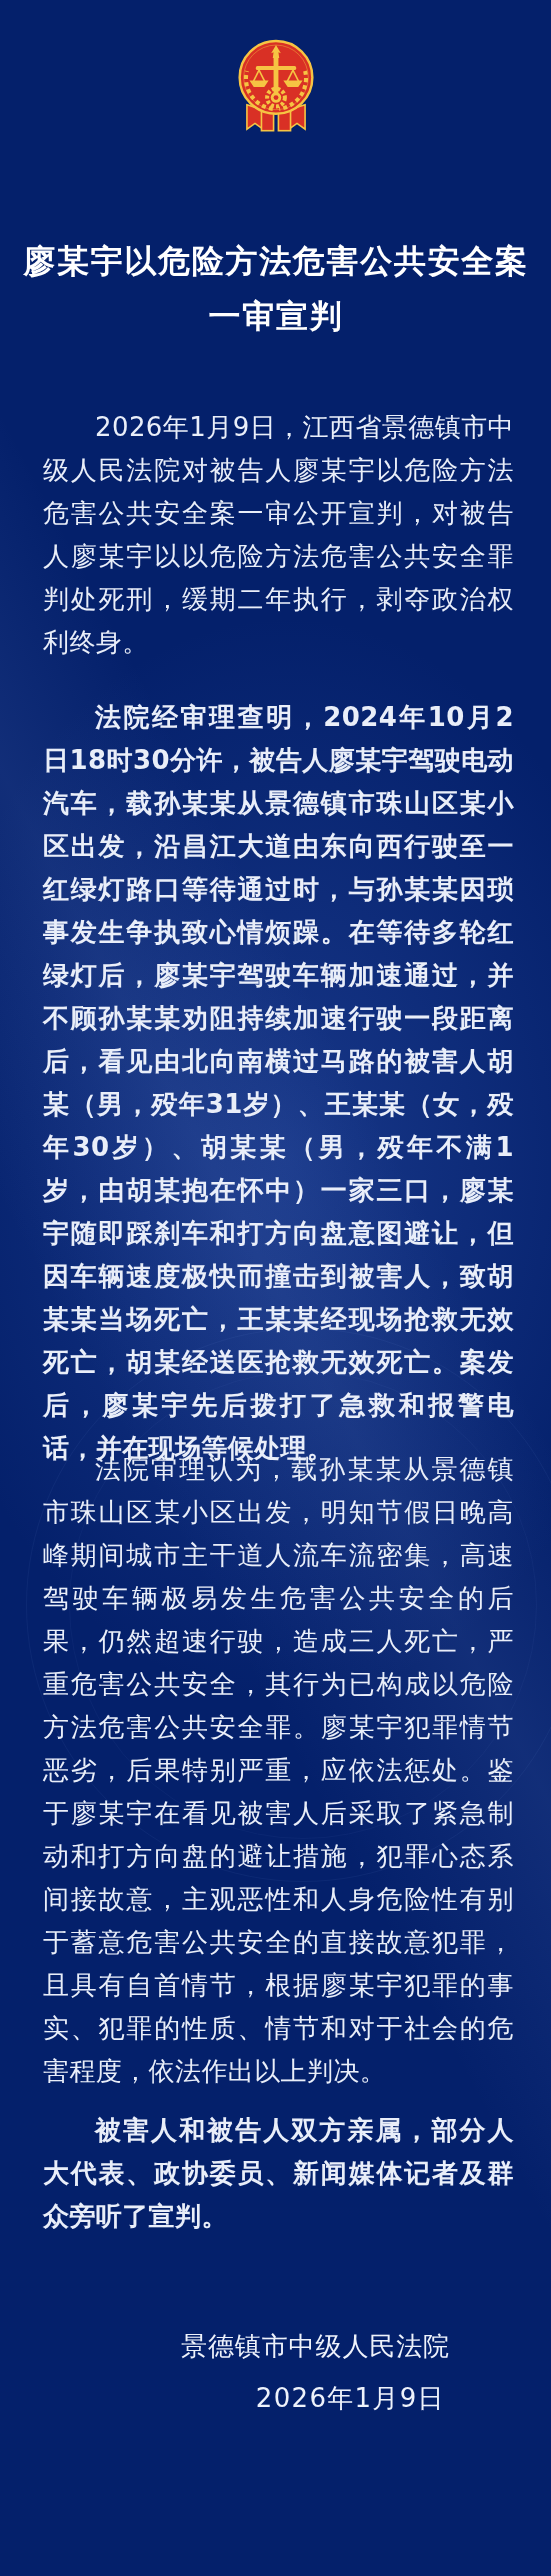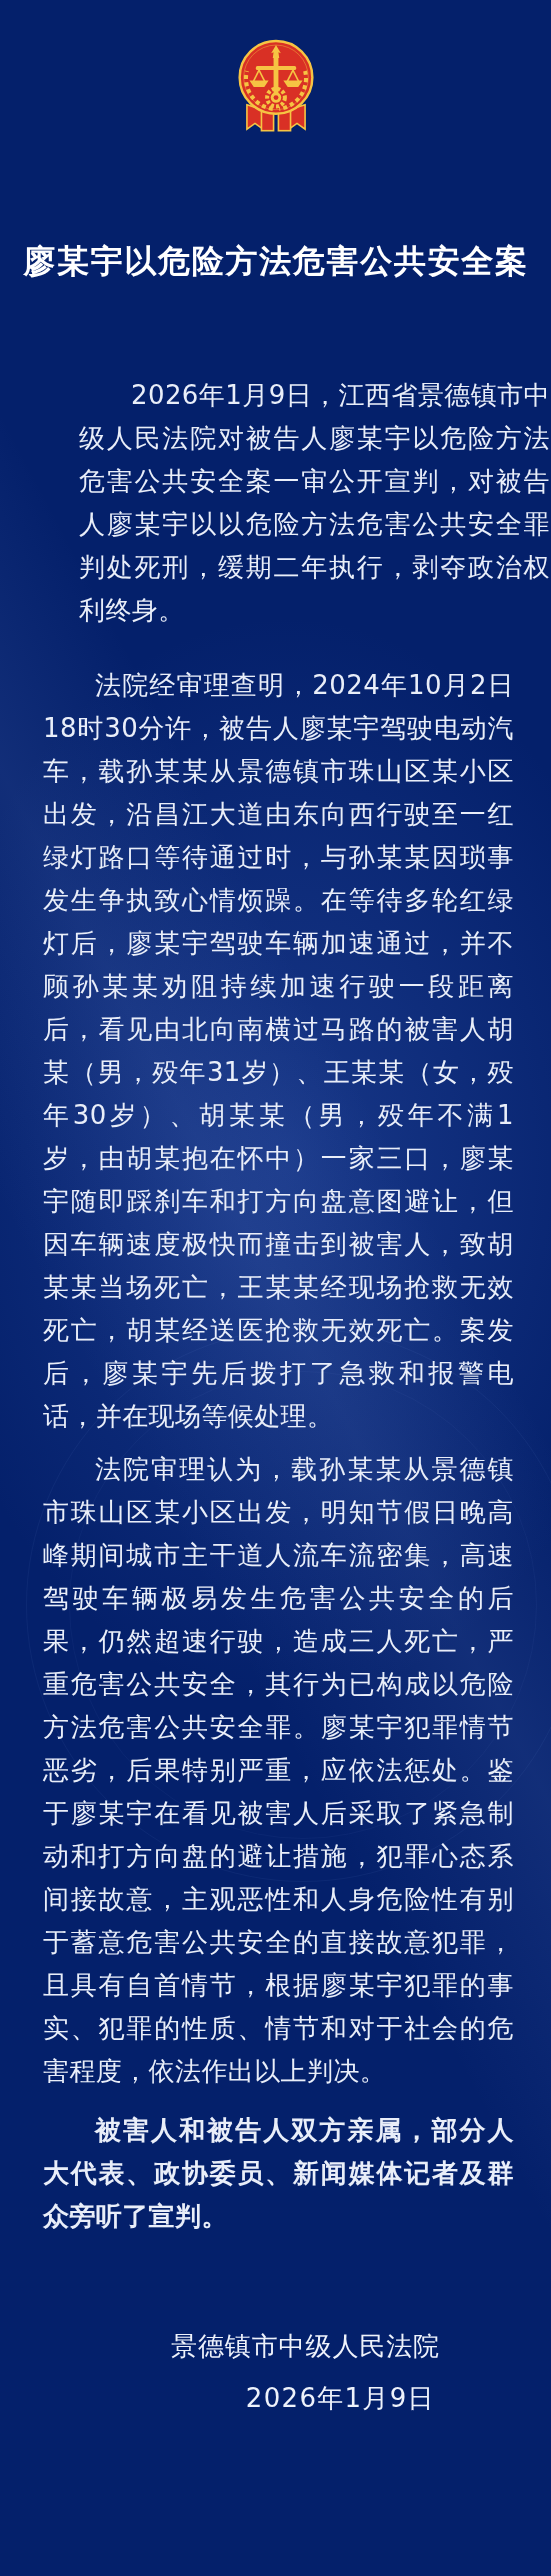--- a/index.html
+++ b/index.html
@@ -46,28 +46,28 @@
     left:43px;
     width:471px;
     margin:0;
     color:#e9eef9;
     font-size:26px;
     line-height:43px;
     letter-spacing:0.4px;
     text-align:justify;
     text-indent:2em;
   }
-  .p1{top:374px;margin-left:36px;}
-  .p2{top:664px;}
+  .p1{top:406px;}
+  .p2{top:696px;font-weight:bold;}
   .p3{top:1448px;}
   .p4{top:2109px;font-weight:bold;}
   .signature{
     position:absolute;
     top:2320px;
-    right:112px;
+    right:102px;
     text-align:right;
     color:#eef2fb;
     font-size:26px;
     line-height:52px;
     letter-spacing:0.9px;
   }
   .signature .date{letter-spacing:1.3px; padding-right:5.2px;}
 </style>
 </head>
 <body>
@@ -110,20 +110,21 @@
       <polygon points="61,55 81,55 77,61 65,61"></polygon>
     </g>
 
     <circle cx="50" cy="75" r="11" fill="none" stroke="#f6c443" stroke-width="5" stroke-dasharray="4,2.6"></circle>
     <circle cx="50" cy="75" r="6.5" fill="#f6c443"></circle>
     <circle cx="50" cy="75" r="3" fill="#d93025"></circle>
   </svg>
 
   <div class="title">
     <div>廖某宇以危险方法危害公共安全案</div>
+    <div>一审宣判</div>
   </div>
 
   <p class="para p1">2026年1月9日，江西省景德镇市中级人民法院对被告人廖某宇以危险方法危害公共安全案一审公开宣判，对被告人廖某宇以以危险方法危害公共安全罪判处死刑，缓期二年执行，剥夺政治权利终身。</p>
 
   <p class="para p2">法院经审理查明，2024年10月2日18时30分许，被告人廖某宇驾驶电动汽车，载孙某某从景德镇市珠山区某小区出发，沿昌江大道由东向西行驶至一红绿灯路口等待通过时，与孙某某因琐事发生争执致心情烦躁。在等待多轮红绿灯后，廖某宇驾驶车辆加速通过，并不顾孙某某劝阻持续加速行驶一段距离后，看见由北向南横过马路的被害人胡某（男，殁年31岁）、王某某（女，殁年30岁）、胡某某（男，殁年不满1岁，由胡某抱在怀中）一家三口，廖某宇随即踩刹车和打方向盘意图避让，但因车辆速度极快而撞击到被害人，致胡某某当场死亡，王某某经现场抢救无效死亡，胡某经送医抢救无效死亡。案发后，廖某宇先后拨打了急救和报警电话，并在现场等候处理。</p>
 
   <p class="para p3">法院审理认为，载孙某某从景德镇市珠山区某小区出发，明知节假日晚高峰期间城市主干道人流车流密集，高速驾驶车辆极易发生危害公共安全的后果，仍然超速行驶，造成三人死亡，严重危害公共安全，其行为已构成以危险方法危害公共安全罪。廖某宇犯罪情节恶劣，后果特别严重，应依法惩处。鉴于廖某宇在看见被害人后采取了紧急制动和打方向盘的避让措施，犯罪心态系间接故意，主观恶性和人身危险性有别于蓄意危害公共安全的直接故意犯罪，且具有自首情节，根据廖某宇犯罪的事实、犯罪的性质、情节和对于社会的危害程度，依法作出以上判决。</p>
 
   <p class="para p4">被害人和被告人双方亲属，部分人大代表、政协委员、新闻媒体记者及群众旁听了宣判。</p>
 

